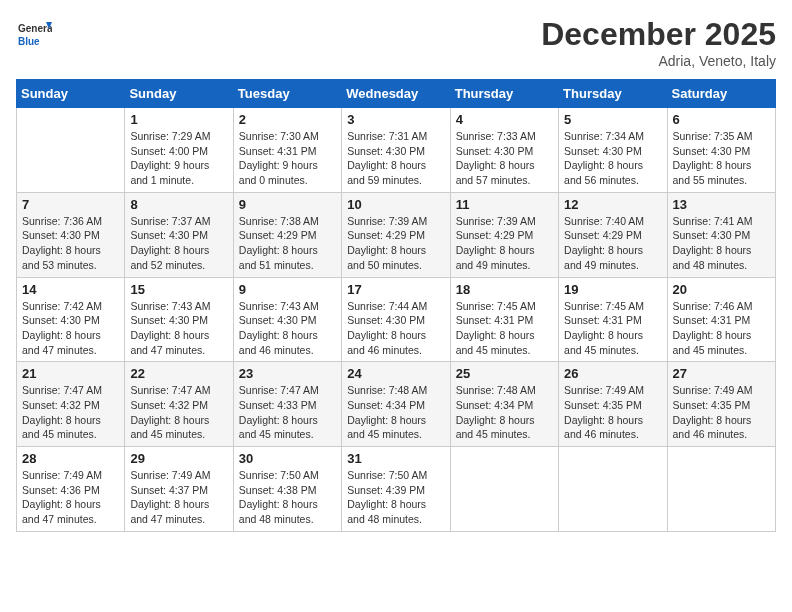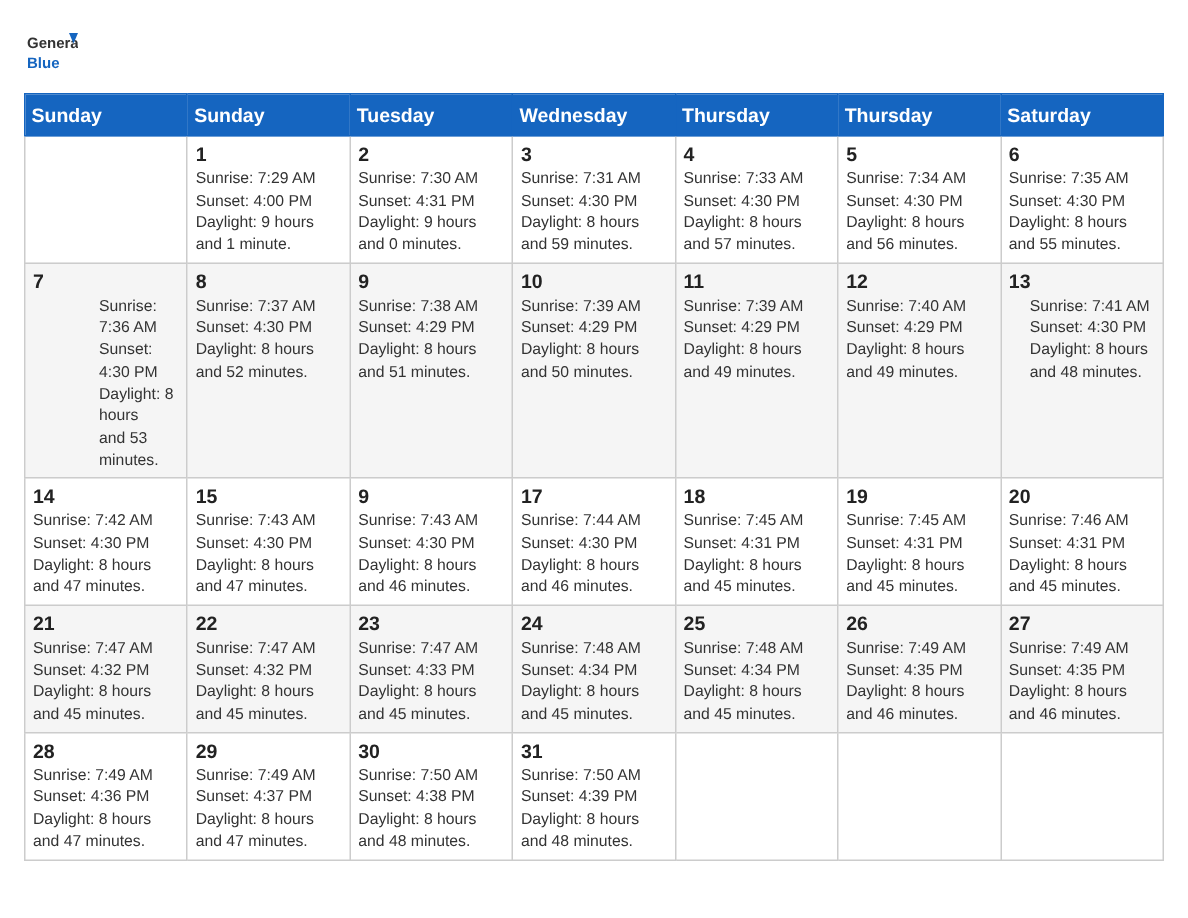--- a/index.html
+++ b/index.html
@@ -86,20 +86,24 @@
 
 <div class="header-area">
   <div class="logo">
   <svg width="36" height="36" viewBox="0 0 36 36">
     <rect x="0" y="0" width="36" height="36" fill="none"></rect>
     <text x="2" y="16" font-size="10" font-weight="bold" font-family="Arial" fill="#333">General</text>
     <text x="2" y="29" font-size="10" font-weight="bold" font-family="Arial" fill="#1565c0">Blue</text>
     <polygon points="30,6 36,6 33,13" fill="#1565c0"></polygon>
   </svg>
 </div>
+  <div class="title-area">
+    <div class="month-title">December 2025</div>
+    <div class="subtitle">Adria, Veneto, Italy</div>
+  </div>
 </div>
 
 <table class="calendar">
   <thead>
     <tr>
     <th>Sunday</th>
         <th>Sunday</th>
         <th>Tuesday</th>
         <th>Wednesday</th>
         <th>Thursday</th>
@@ -149,21 +153,21 @@
           <div class="day-number">6</div>
           <div class="day-info" style="white-space: pre-line;">Sunrise: 7:35 AM
 Sunset: 4:30 PM
 Daylight: 8 hours
 and 55 minutes.</div>
         </td>
       </tr>
       <tr>
         <td>
           <div class="day-number">7</div>
-          <div class="day-info" style="white-space: pre-line; margin-left: 44px;">Sunrise: 7:36 AM
+          <div class="day-info" style="white-space: pre-line;">Sunrise: 7:36 AM
 Sunset: 4:30 PM
 Daylight: 8 hours
 and 53 minutes.</div>
         </td>
         <td>
           <div class="day-number">8</div>
           <div class="day-info" style="white-space: pre-line;">Sunrise: 7:37 AM
 Sunset: 4:30 PM
 Daylight: 8 hours
 and 52 minutes.</div>
@@ -191,21 +195,21 @@
         </td>
         <td>
           <div class="day-number">12</div>
           <div class="day-info" style="white-space: pre-line;">Sunrise: 7:40 AM
 Sunset: 4:29 PM
 Daylight: 8 hours
 and 49 minutes.</div>
         </td>
         <td>
           <div class="day-number">13</div>
-          <div class="day-info" style="white-space: pre-line; margin-left: 14px;">Sunrise: 7:41 AM
+          <div class="day-info" style="white-space: pre-line;">Sunrise: 7:41 AM
 Sunset: 4:30 PM
 Daylight: 8 hours
 and 48 minutes.</div>
         </td>
       </tr>
       <tr>
         <td>
           <div class="day-number">14</div>
           <div class="day-info" style="white-space: pre-line;">Sunrise: 7:42 AM
 Sunset: 4:30 PM

